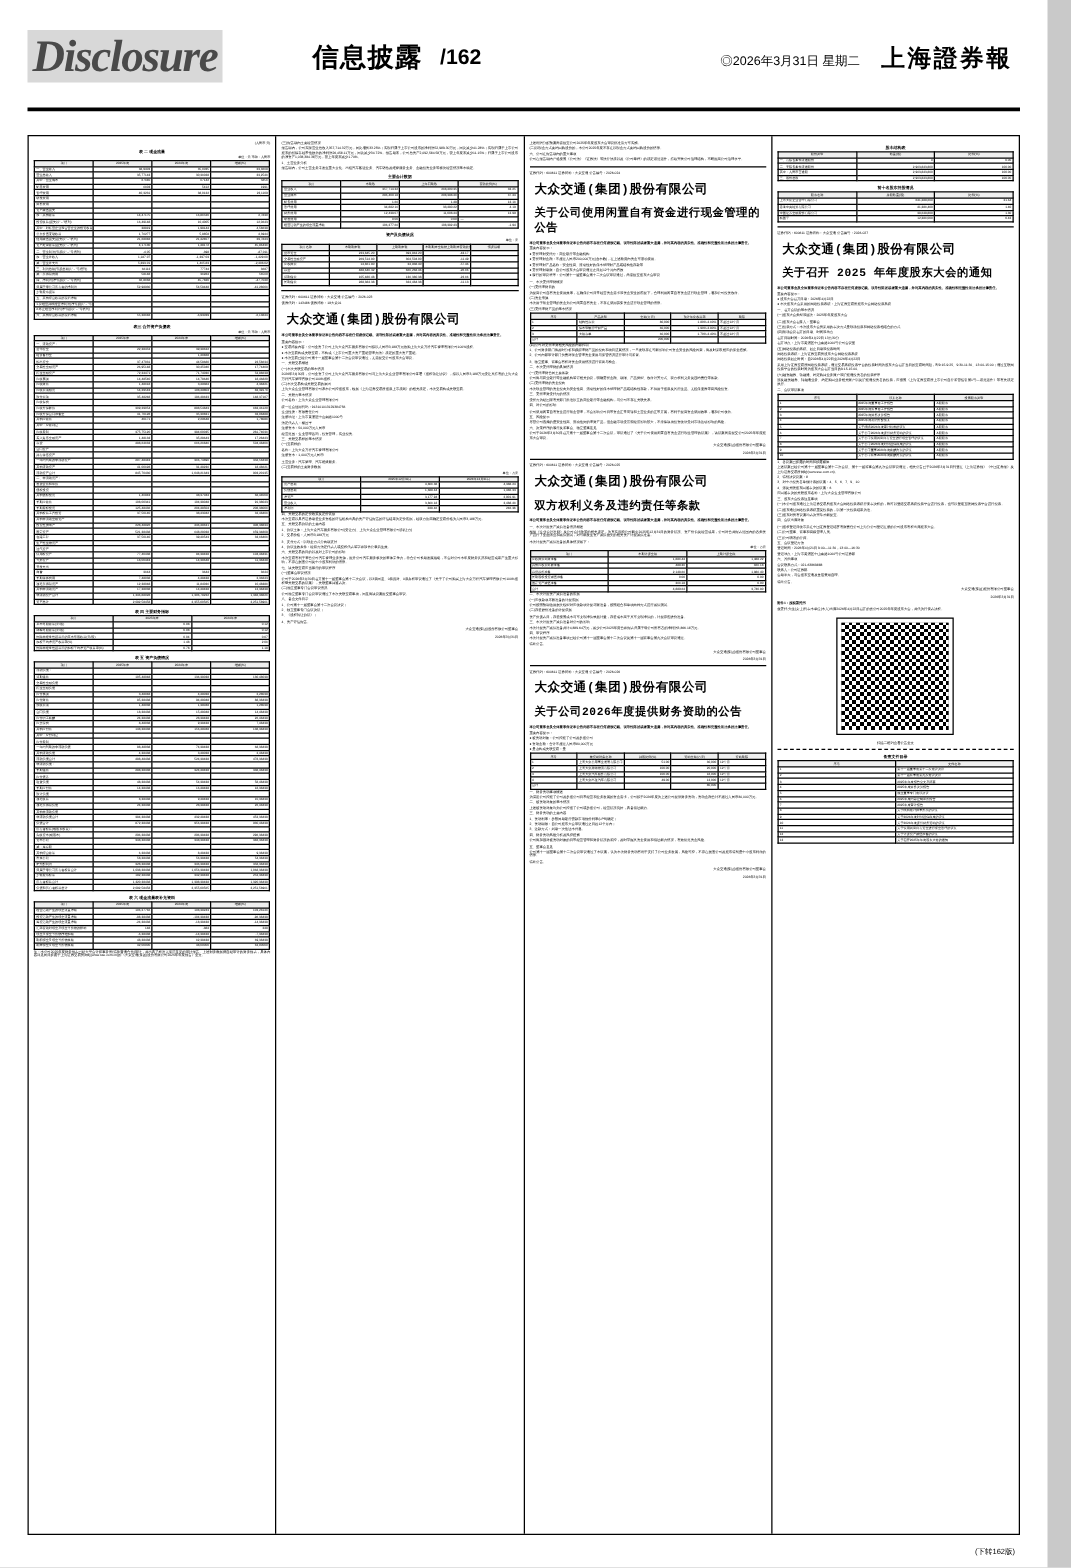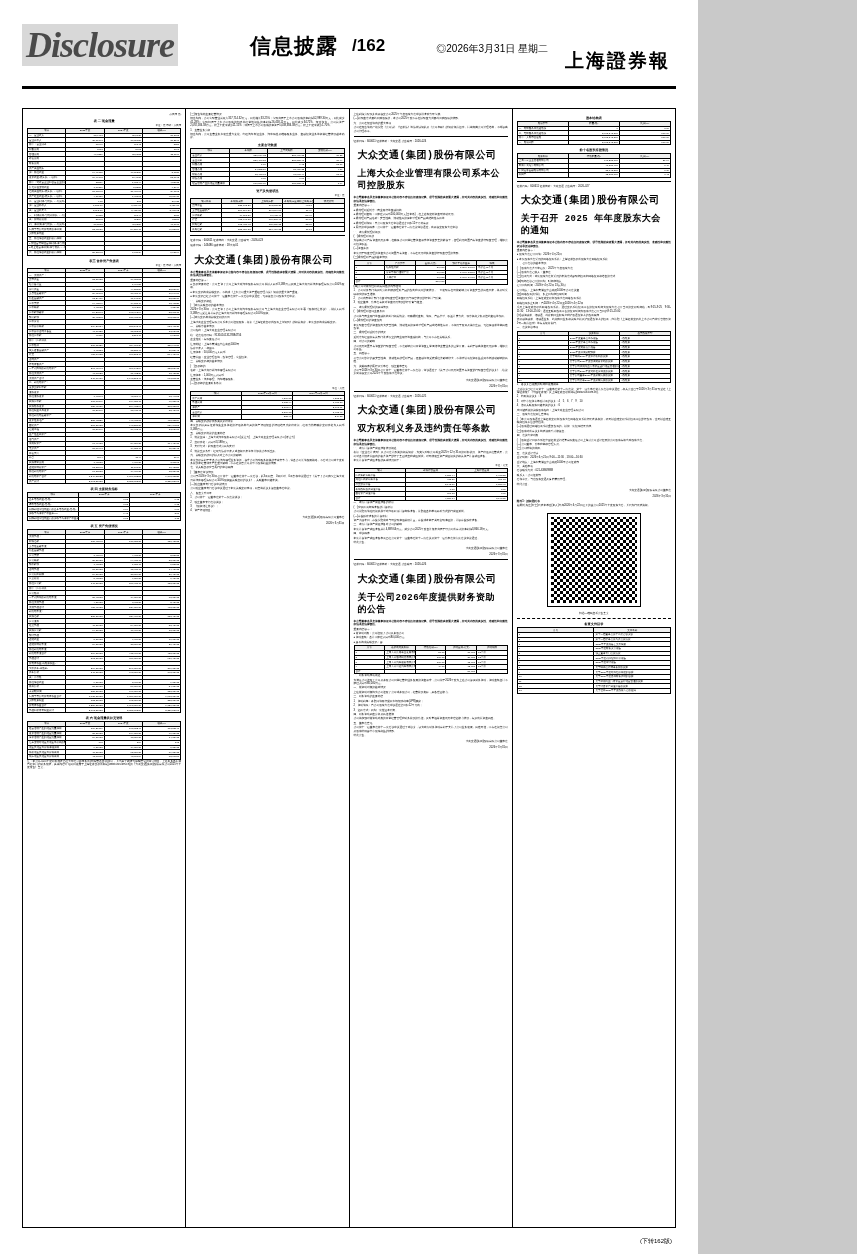--- a/index.html
+++ b/index.html
@@ -1,23 +1,23 @@
 <!DOCTYPE html>
 <html><head>
 <meta charset="utf-8">
 <style>
   html,body{margin:0;padding:0;background:#c9c9c9;}
   body{font-family:"Liberation Sans",sans-serif;}
-  .page{width:698px;height:1254px;background:#ffffff;position:relative;box-sizing:border-box;padding:0;overflow:hidden;}
+  .page{width:838px;height:1254px;background:#ffffff;position:relative;box-sizing:border-box;padding:0;overflow:hidden;}
   .masthead{position:relative;height:68px;margin:18px 22px 0 22px;border-bottom:3px solid #000;}
   .mast-disclosure{position:absolute;left:0;top:6px;font-family:"Liberation Serif",serif;font-weight:bold;font-style:italic;font-size:36px;letter-spacing:-1px;color:#4a4a4a;background:#d8d8d8;padding:0 4px;}
   .mast-cn{position:absolute;left:228px;top:14px;font-size:21px;font-weight:bold;letter-spacing:1px;}
   .mast-num{position:absolute;left:330px;top:18px;font-size:17px;font-weight:bold;}
   .mast-date{position:absolute;right:128px;top:24px;font-size:10px;}
-  .mast-paper{position:absolute;right:6px;top:30px;font-family:"Liberation Serif",serif;font-size:19px;font-weight:bold;letter-spacing:2px;margin-left:12px;}
+  .mast-paper{position:absolute;right:6px;top:16px;font-family:"Liberation Serif",serif;font-size:19px;font-weight:bold;letter-spacing:2px;margin-left:12px;}
   .content{position:absolute;left:22px;top:108px;right:22px;bottom:26px;border:1px solid #000;display:flex;}
   .col{flex:1;padding:4px 4px 0 4px;border-right:1px solid #000;overflow:hidden;position:relative;}
   .col:last-child{border-right:none;}
   .p{font-size:2.7px;line-height:3.4px;margin:0 0 1px 0;text-align:justify;}
   .tbl-cap{font-size:3.2px;text-align:center;font-weight:bold;margin:3px 0 1px 0;}
   .unit{font-size:2.5px;text-align:right;margin:0 0 1px 0;}
   table.fin{width:100%;border-collapse:collapse;table-layout:fixed;}
   table.fin td,table.fin th{border:0.4px solid #000;font-size:2.5px;line-height:3.1px;padding:0.3px 1px;overflow:hidden;white-space:nowrap;}
   table.fin td.num{text-align:right;}
   table.fin th{background:#efefef;text-align:center;font-weight:normal;}
@@ -1067,21 +1067,21 @@
       <div id="c3paras">
           <div class="p">上述利润分配预案尚需提交公司2025年年度股东大会审议批准后方可实施。</div>
           <div class="p">(二)以现金方式要约回购股份的，本公司2025年度不存在以现金方式要约回购股份的情形。</div>
           <div class="p">六、公司在报告期内的重大事项</div>
           <div class="p">公司在报告期内严格按照《公司法》《证券法》等法律法规以及《公司章程》的规定规范运作，持续完善公司治理结构，不断提高公司治理水平。</div>
         </div>
 
       <div class="rule"></div>
       <div class="ann-meta">证券代码：600611    证券简称：大众交通    公告编号：2026-024</div>
       <div class="ann-title">大众交通(集团)股份有限公司</div>
-      <div class="ann-title small">上海大众企业管理有限公司系本公司控股股东</div>
+      <div class="ann-title small">关于公司使用闲置自有资金进行现金管理的公告</div>
       <div class="p b">本公司董事会及全体董事保证本公告内容不存在任何虚假记载、误导性陈述或者重大遗漏，并对其内容的真实性、准确性和完整性依法承担法律责任。</div>
       <div id="c3a2tips">
           <div class="p">重要内容提示：</div>
           <div class="p">● 委托理财受托方：商业银行等金融机构</div>
           <div class="p">● 委托理财金额：不超过人民币200,000万元(含本数)，在上述额度内资金可滚动使用。</div>
           <div class="p">● 委托理财产品名称：安全性高、流动性好的保本型理财产品或结构性存款等</div>
           <div class="p">● 委托理财期限：自公司股东大会审议通过之日起12个月内有效</div>
           <div class="p">● 履行的审议程序：公司第十一届董事会第十二次会议审议通过，尚需提交股东大会审议</div>
         </div>
       <div id="c3a2sec">

